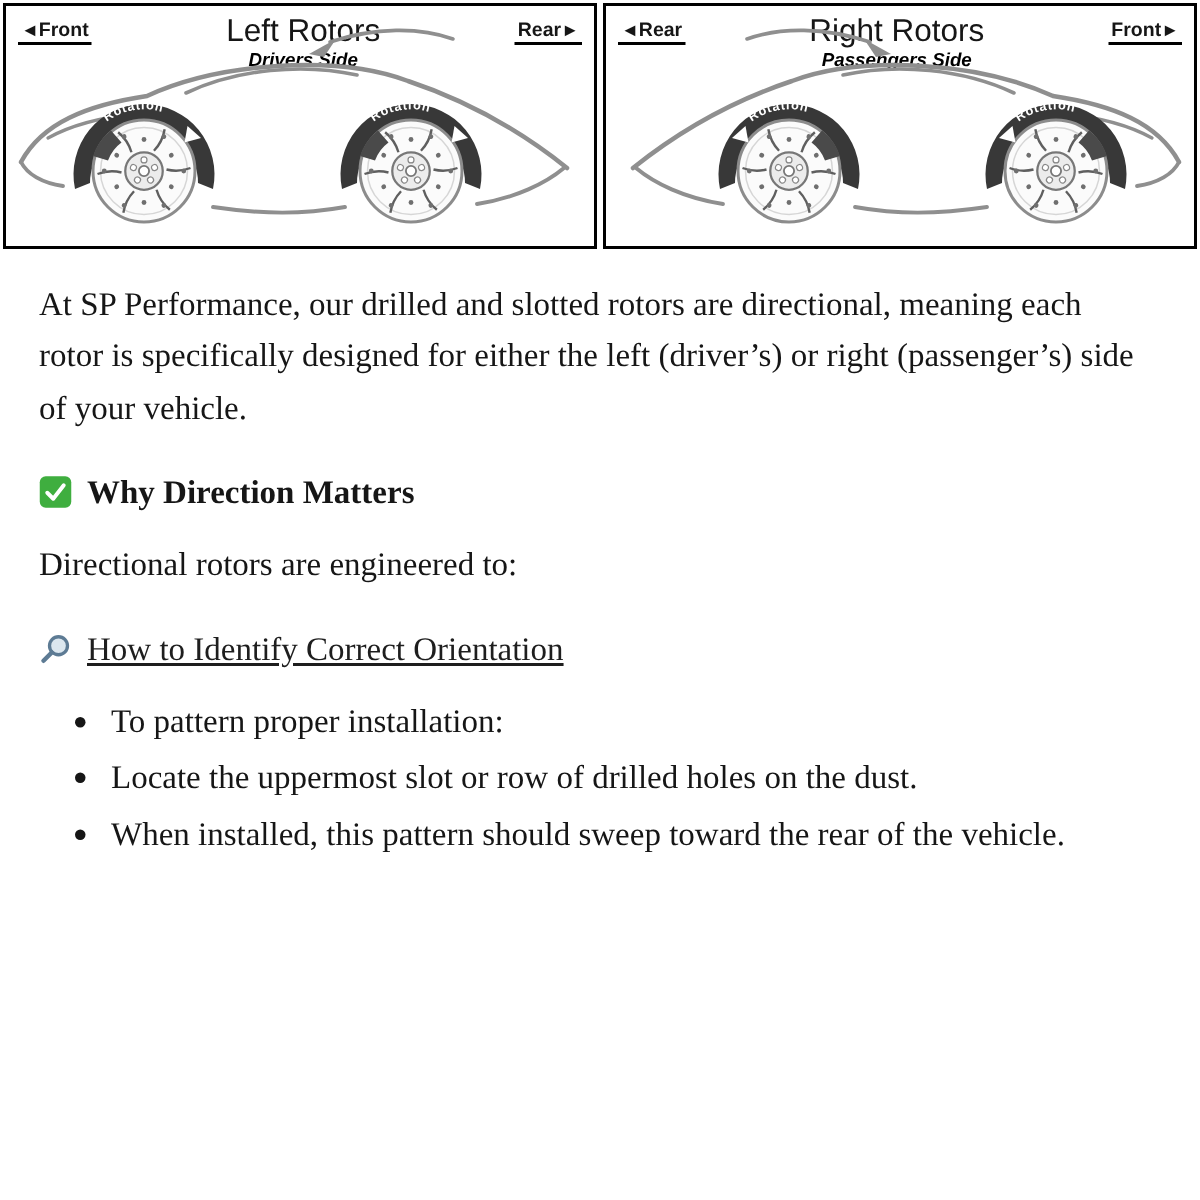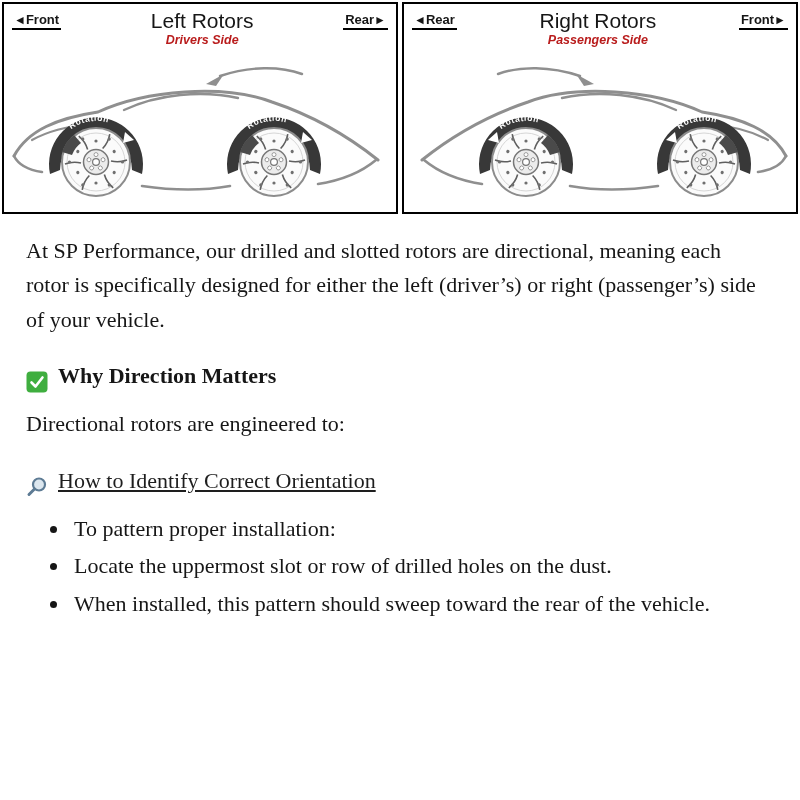--- a/index.html
+++ b/index.html
@@ -14,21 +14,21 @@
 
   
   .diagram-row {
     display: flex;
     gap: 4px;
     padding: 2px 2px 0 2px;
   }
   .panel {
     flex: 1;
     border: 2px solid #000;
-    height: 212px;
+    height: 164px;
     position: relative;
     background: #fff;
     overflow: hidden;
   }
   .panel-header {
     display: flex;
     justify-content: space-between;
     align-items: flex-start;
     padding: 6px 8px 0 8px;
     font-family: "Liberation Sans", "DejaVu Sans", sans-serif;
@@ -43,40 +43,40 @@
   }
   .dir-label .tri { font-size: 12px; }
   .panel-titlebox { text-align: center; line-height: 1; }
   .panel-title { font-weight: 400; font-size: 21px; }
   .panel-subtitle {
     display: block;
     font-size: 12.5px;
     font-style: italic;
     font-weight: 700;
     margin-top: 3px;
-    color: #b91c1c;
+    color: #000000;
   }
   .car-svg {
     position: absolute;
     left: 0; right: 0; bottom: 2px;
     width: 100%;
     height: 152px;
     display: block;
   }
 
   
   .article {
     padding: 12px 43px 0 26px;
     font-size: 22px;
     line-height: 1.56;
   }
   .article p { margin: 8px 0 16px 0; }
   .section-heading {
     display: flex;
-    align-items: flex-end;
+    align-items: center;
     gap: 10px;
     font-size: 22px;
     font-weight: 700;
     margin: 22px 0 14px 0;
   }
   .section-heading.regular { font-weight: 400; color: #1e1e1e; text-decoration: underline; }
   .lead { margin: 14px 0 8px 0; }
   ul.bullets {
     margin: 4px 0 18px 0;
     padding-left: 44px;

